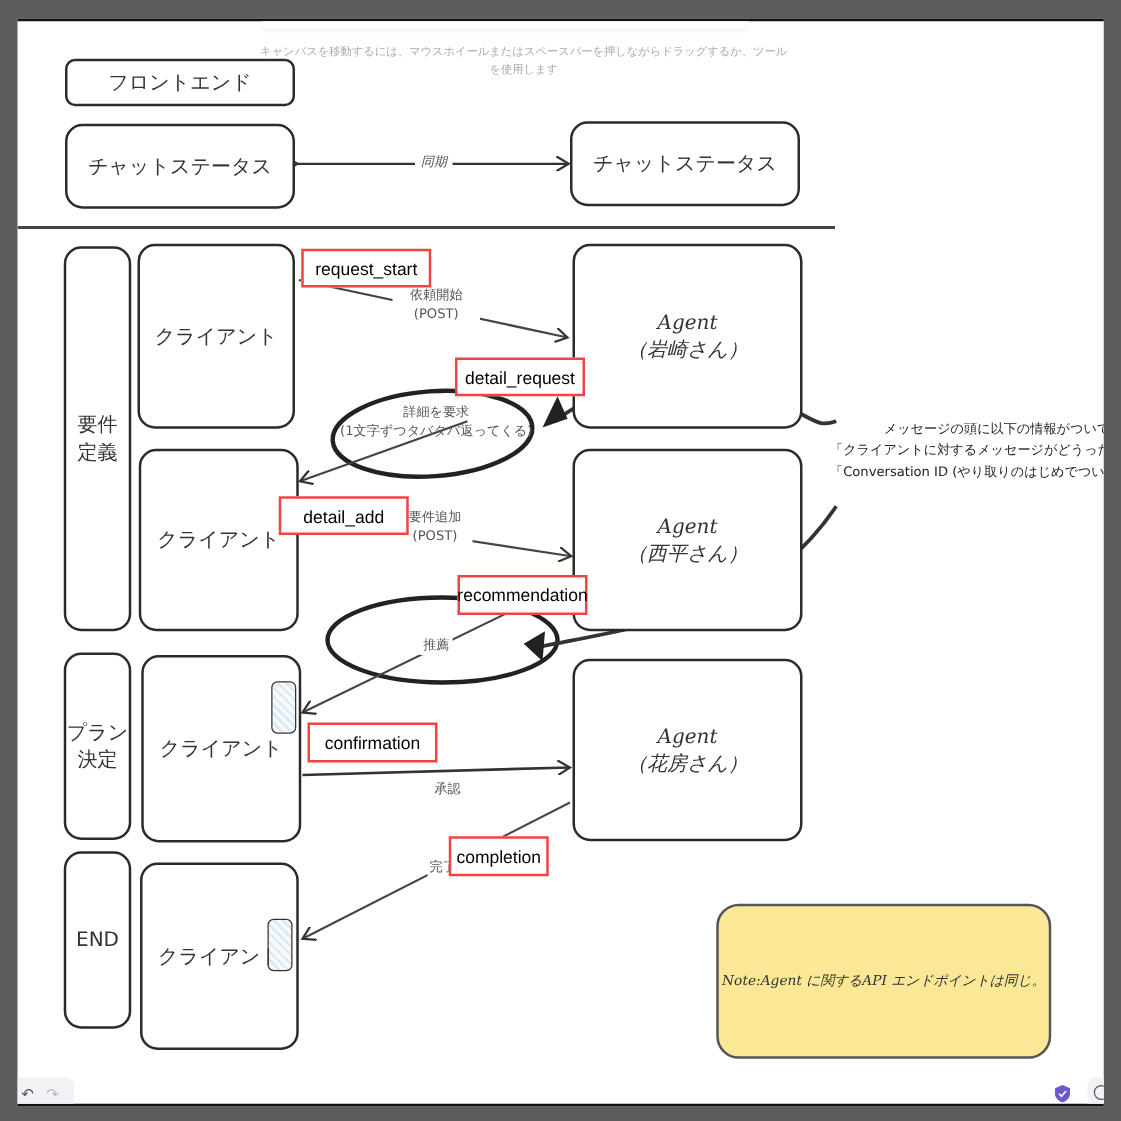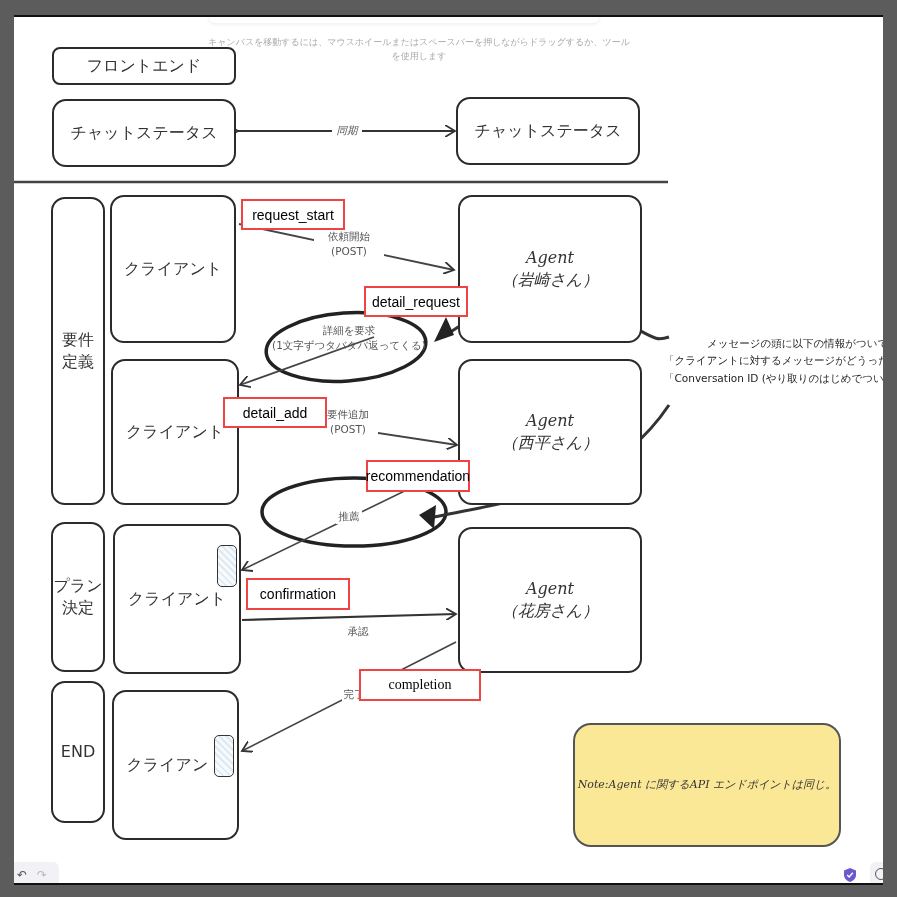--- a/index.html
+++ b/index.html
@@ -87,21 +87,21 @@
 (POST)</div>
   <div class="lbl" style="left:322px;top:492px;width:26px;">推薦</div>
   <div class="lbl" style="left:320px;top:607px;width:26px;margin-left:11px;">承認</div>
   <div class="lbl" style="left:328px;top:670px;width:24px;">完了</div>
 
   <div class="tag" style="left:227px;top:182px;width:104px;height:31px;">request_start</div>
   <div class="tag" style="left:209px;top:380px;width:104px;height:31px;">detail_add</div>
   <div class="tag" style="left:350px;top:269px;width:104px;height:31px;">detail_request</div>
   <div class="tag" style="left:232px;top:561px;width:104px;height:32px;">confirmation</div>
   <div class="tag" style="left:352px;top:443px;width:104px;height:32px;">recommendation</div>
-  <div class="tag" style="left:345px;top:652px;width:122px;height:32px;font-family:Liberation Serif, serif;">completion</div>
+  <div class="tag" style="left:345px;top:652px;width:80px;height:32px;">completion</div>
 
   <div class="side-text">
     <div style="padding-left:43px;">メッセージの頭に以下の情報がついてく</div>
     <div>「クライアントに対するメッセージがどうった</div>
     <div>「Conversation ID (やり取りのはじめでつい</div>
   </div>
 
   <div class="note">
     <div>Note:</div>
     <div>Agent に関するAPI エンドポイントは同じ。</div>

